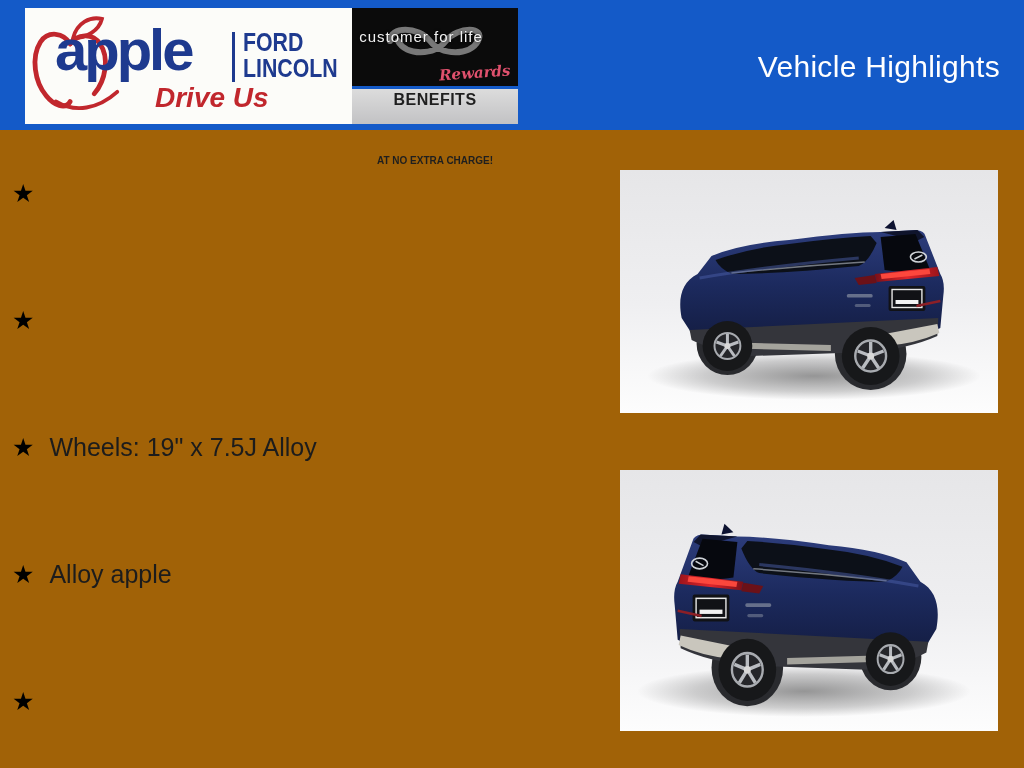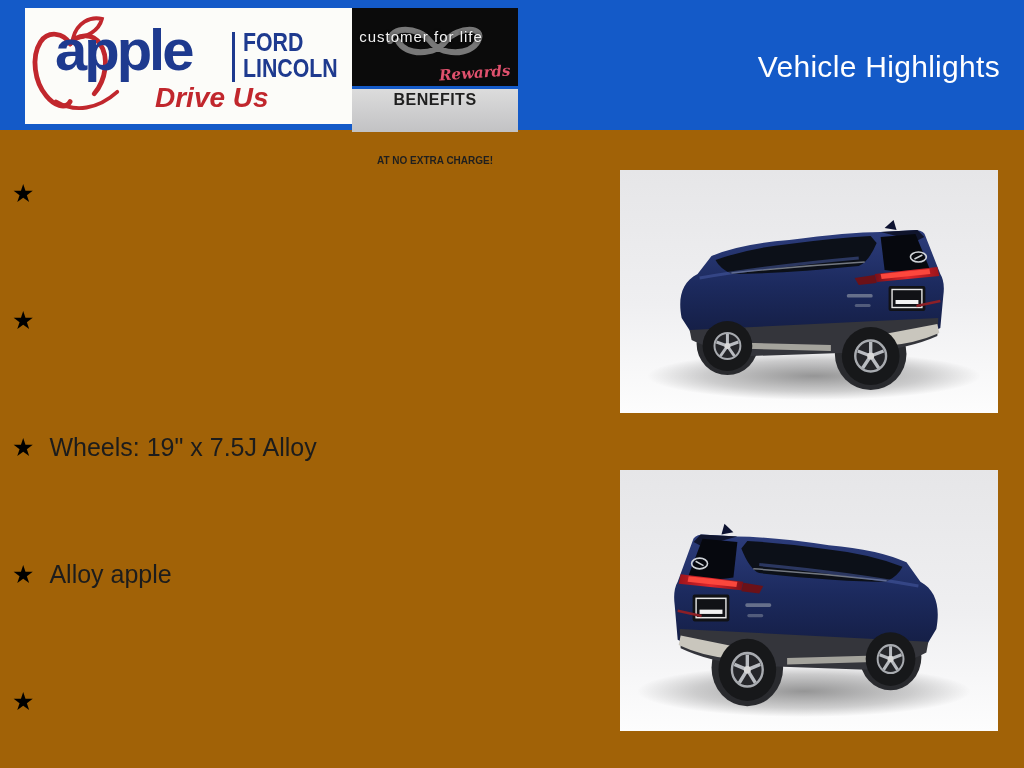--- a/index.html
+++ b/index.html
@@ -12,21 +12,21 @@
   .apple-mark { position:absolute; left:2px; top:4px; width:96px; height:106px; }
   .brand-word { position:absolute; left:30px; top:8px; font-size:58px; font-weight:bold; letter-spacing:-3px; color:#1E3A8F; }
   .logo-divider { position:absolute; left:207px; top:24px; width:3px; height:50px; background:#1E3A8F; }
   .make-block { position:absolute; left:218px; top:21px; line-height:26px; color:#1E3A8F; font-weight:bold; font-size:26px; transform:scaleX(0.82); transform-origin:left top; white-space:nowrap; }
   .tagline { position:absolute; left:106px; top:74px; font-size:28px; font-weight:bold; font-style:italic; color:#C1272D; letter-spacing:0px;margin-left:24px; }
 
   .rewards-box { position:absolute; left:352px; top:8px; width:166px; height:78px; background:#0b0b0b; overflow:hidden; }
   .infinity-svg { position:absolute; left:18px; top:6px; width:130px; height:54px; opacity:0.85; }
   .rewards-top { position:absolute; left:0; top:20px; width:138px; text-align:center; color:#f2f2f2; font-size:15px; letter-spacing:1px; text-shadow:0 0 3px rgba(0,0,0,.8); }
   .rewards-script { position:absolute; right:8px; bottom:4px; font-family:"DejaVu Serif", serif; font-style:italic; font-weight:bold; font-size:15px; color:#e0516d; transform:rotate(-4deg); }
-  .benefits-box { position:absolute; left:352px; top:89px; width:166px; height:43px; background:linear-gradient(#dcdcdc,#c2c2c4); text-align:center; padding-top:2px; }
+  .benefits-box { position:absolute; left:352px; top:89px; width:166px; height:35px; background:linear-gradient(#dcdcdc,#c2c2c4); text-align:center; padding-top:2px; }
   .benefits-l1 { font-size:16px; font-weight:bold; letter-spacing:0.5px; color:#1f1f1f; line-height:17px; }
   .benefits-l2 { font-size:10px; font-weight:bold; color:#1f1f1f; line-height:12px;margin-top:47px; }
 
   .page-title { position:absolute; right:24px; top:50px; color:#ffffff; font-size:30px; font-weight:normal; letter-spacing:0.3px; }
 
   
   .hl-list { position:absolute; left:12px; top:178px; list-style:none; width:560px; }
   .hl-item { height:127px; display:flex; align-items:flex-start; gap:15px; }
   .star { font-size:25px; line-height:30px; color:#000000; }
   .hl-text { font-size:25px; line-height:30px; color:#1c1c1c; }

